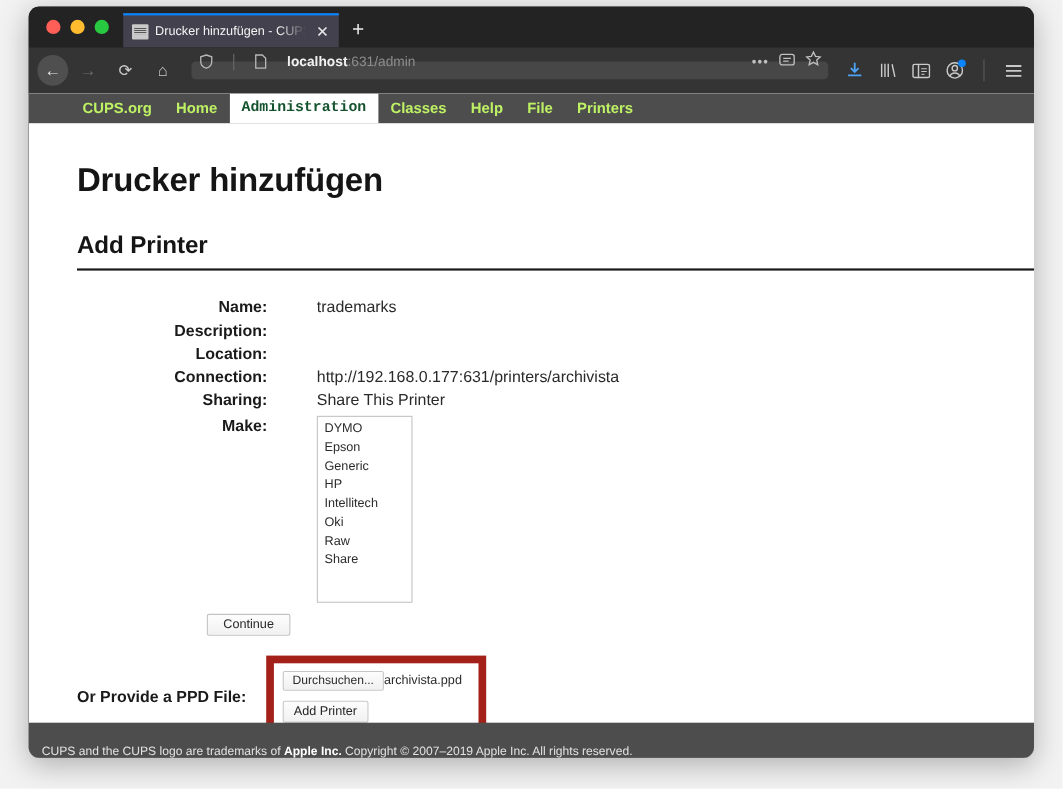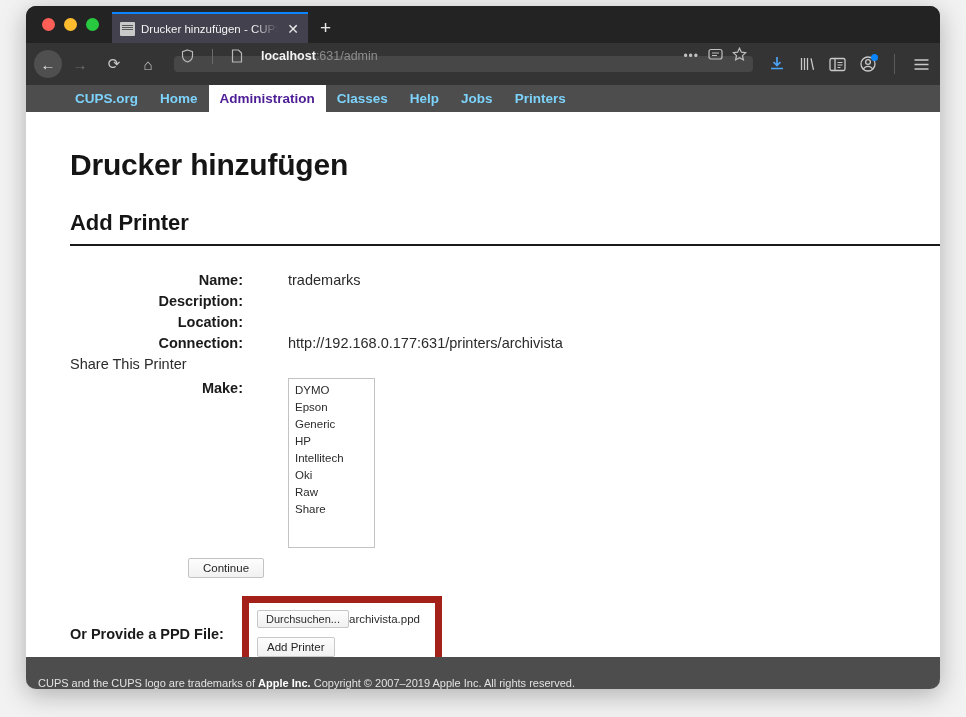--- a/index.html
+++ b/index.html
@@ -166,31 +166,32 @@
   }
 
   .cups-nav {
     background: #4d4d4d;
     height: 27px;
     display: flex;
     align-items: stretch;
     padding-left: 38px;
   }
   .cups-nav-item {
-    color: #7dd3fc;
+    color: #bef264;
     font-size: 13.5px;
     font-weight: bold;
     display: flex;
     align-items: center;
     padding: 0 11px;
     white-space: nowrap;
   }
   .cups-nav-item.active {
     background: #ffffff;
-    color: #4c1d95;
+    color: #14532d;
+    font-family: Liberation Mono, monospace;
   }
 
   .content { padding: 0 44px; position: relative; }
 
   .h1 {
     font-size: 30px;
     font-weight: bold;
     color: #151515;
     letter-spacing: -0.2px;
     margin-top: 36px;
@@ -423,21 +424,21 @@
   </div>
 
   <div class="page">
 
     <div class="cups-nav">
       <div class="cups-nav-item">CUPS.org</div>
       <div class="cups-nav-item">Home</div>
       <div class="cups-nav-item active">Administration</div>
       <div class="cups-nav-item">Classes</div>
       <div class="cups-nav-item">Help</div>
-      <div class="cups-nav-item">Jobs</div>
+      <div class="cups-nav-item">File</div>
       <div class="cups-nav-item">Printers</div>
     </div>
 
     <div class="content">
       <h1 class="h1">Drucker hinzufügen</h1>
       <h2 class="h2">Add Printer</h2>
       <hr class="rule">
 
       <div class="form">
         <div class="frow">
@@ -450,20 +451,21 @@
         </div>
         <div class="frow">
           <div class="flabel">Location:</div>
           <div class="fvalue"></div>
         </div>
         <div class="frow">
           <div class="flabel">Connection:</div>
           <div class="fvalue">http://192.168.0.177:631/printers/archivista</div>
         </div>
         <div class="frow">
+          <div class="flabel">Sharing:</div>
           <div class="fvalue">Share This Printer</div>
         </div>
 
         <div class="frow make">
           <div class="flabel">Make:</div>
           <div class="listbox">
             <div class="listbox-opt">DYMO</div>
             <div class="listbox-opt">Epson</div>
             <div class="listbox-opt">Generic</div>
             <div class="listbox-opt">HP</div>

